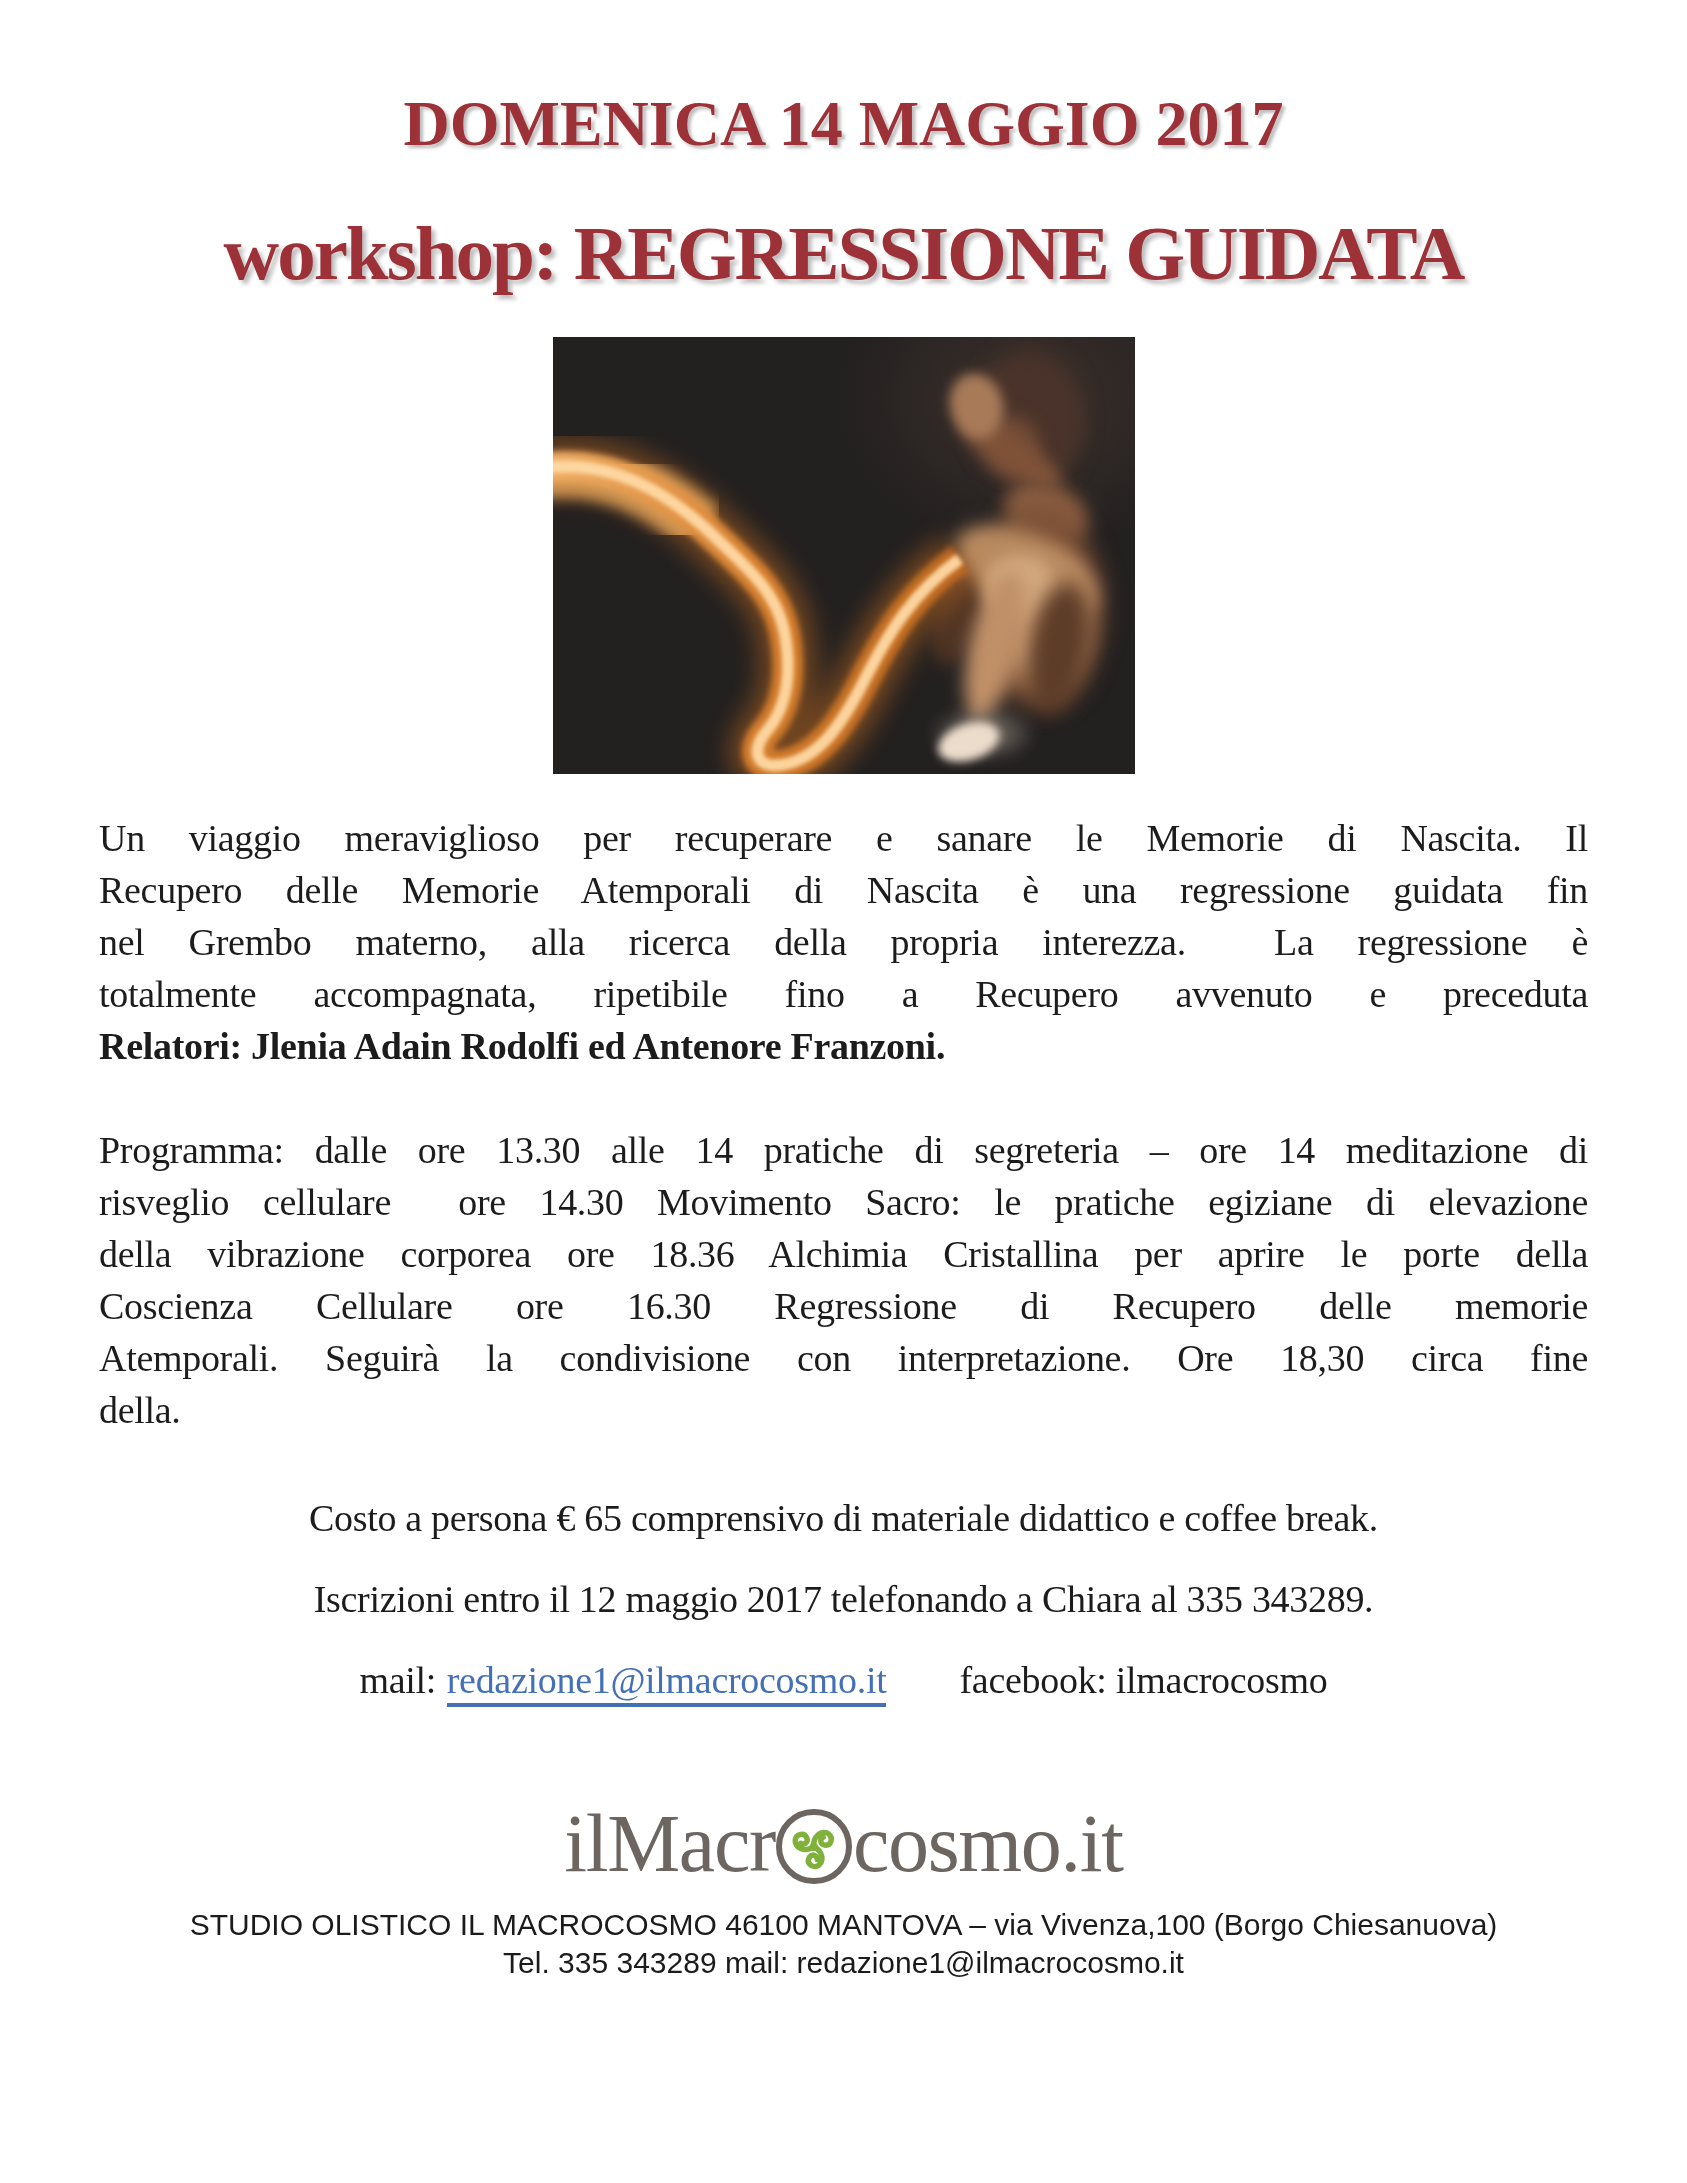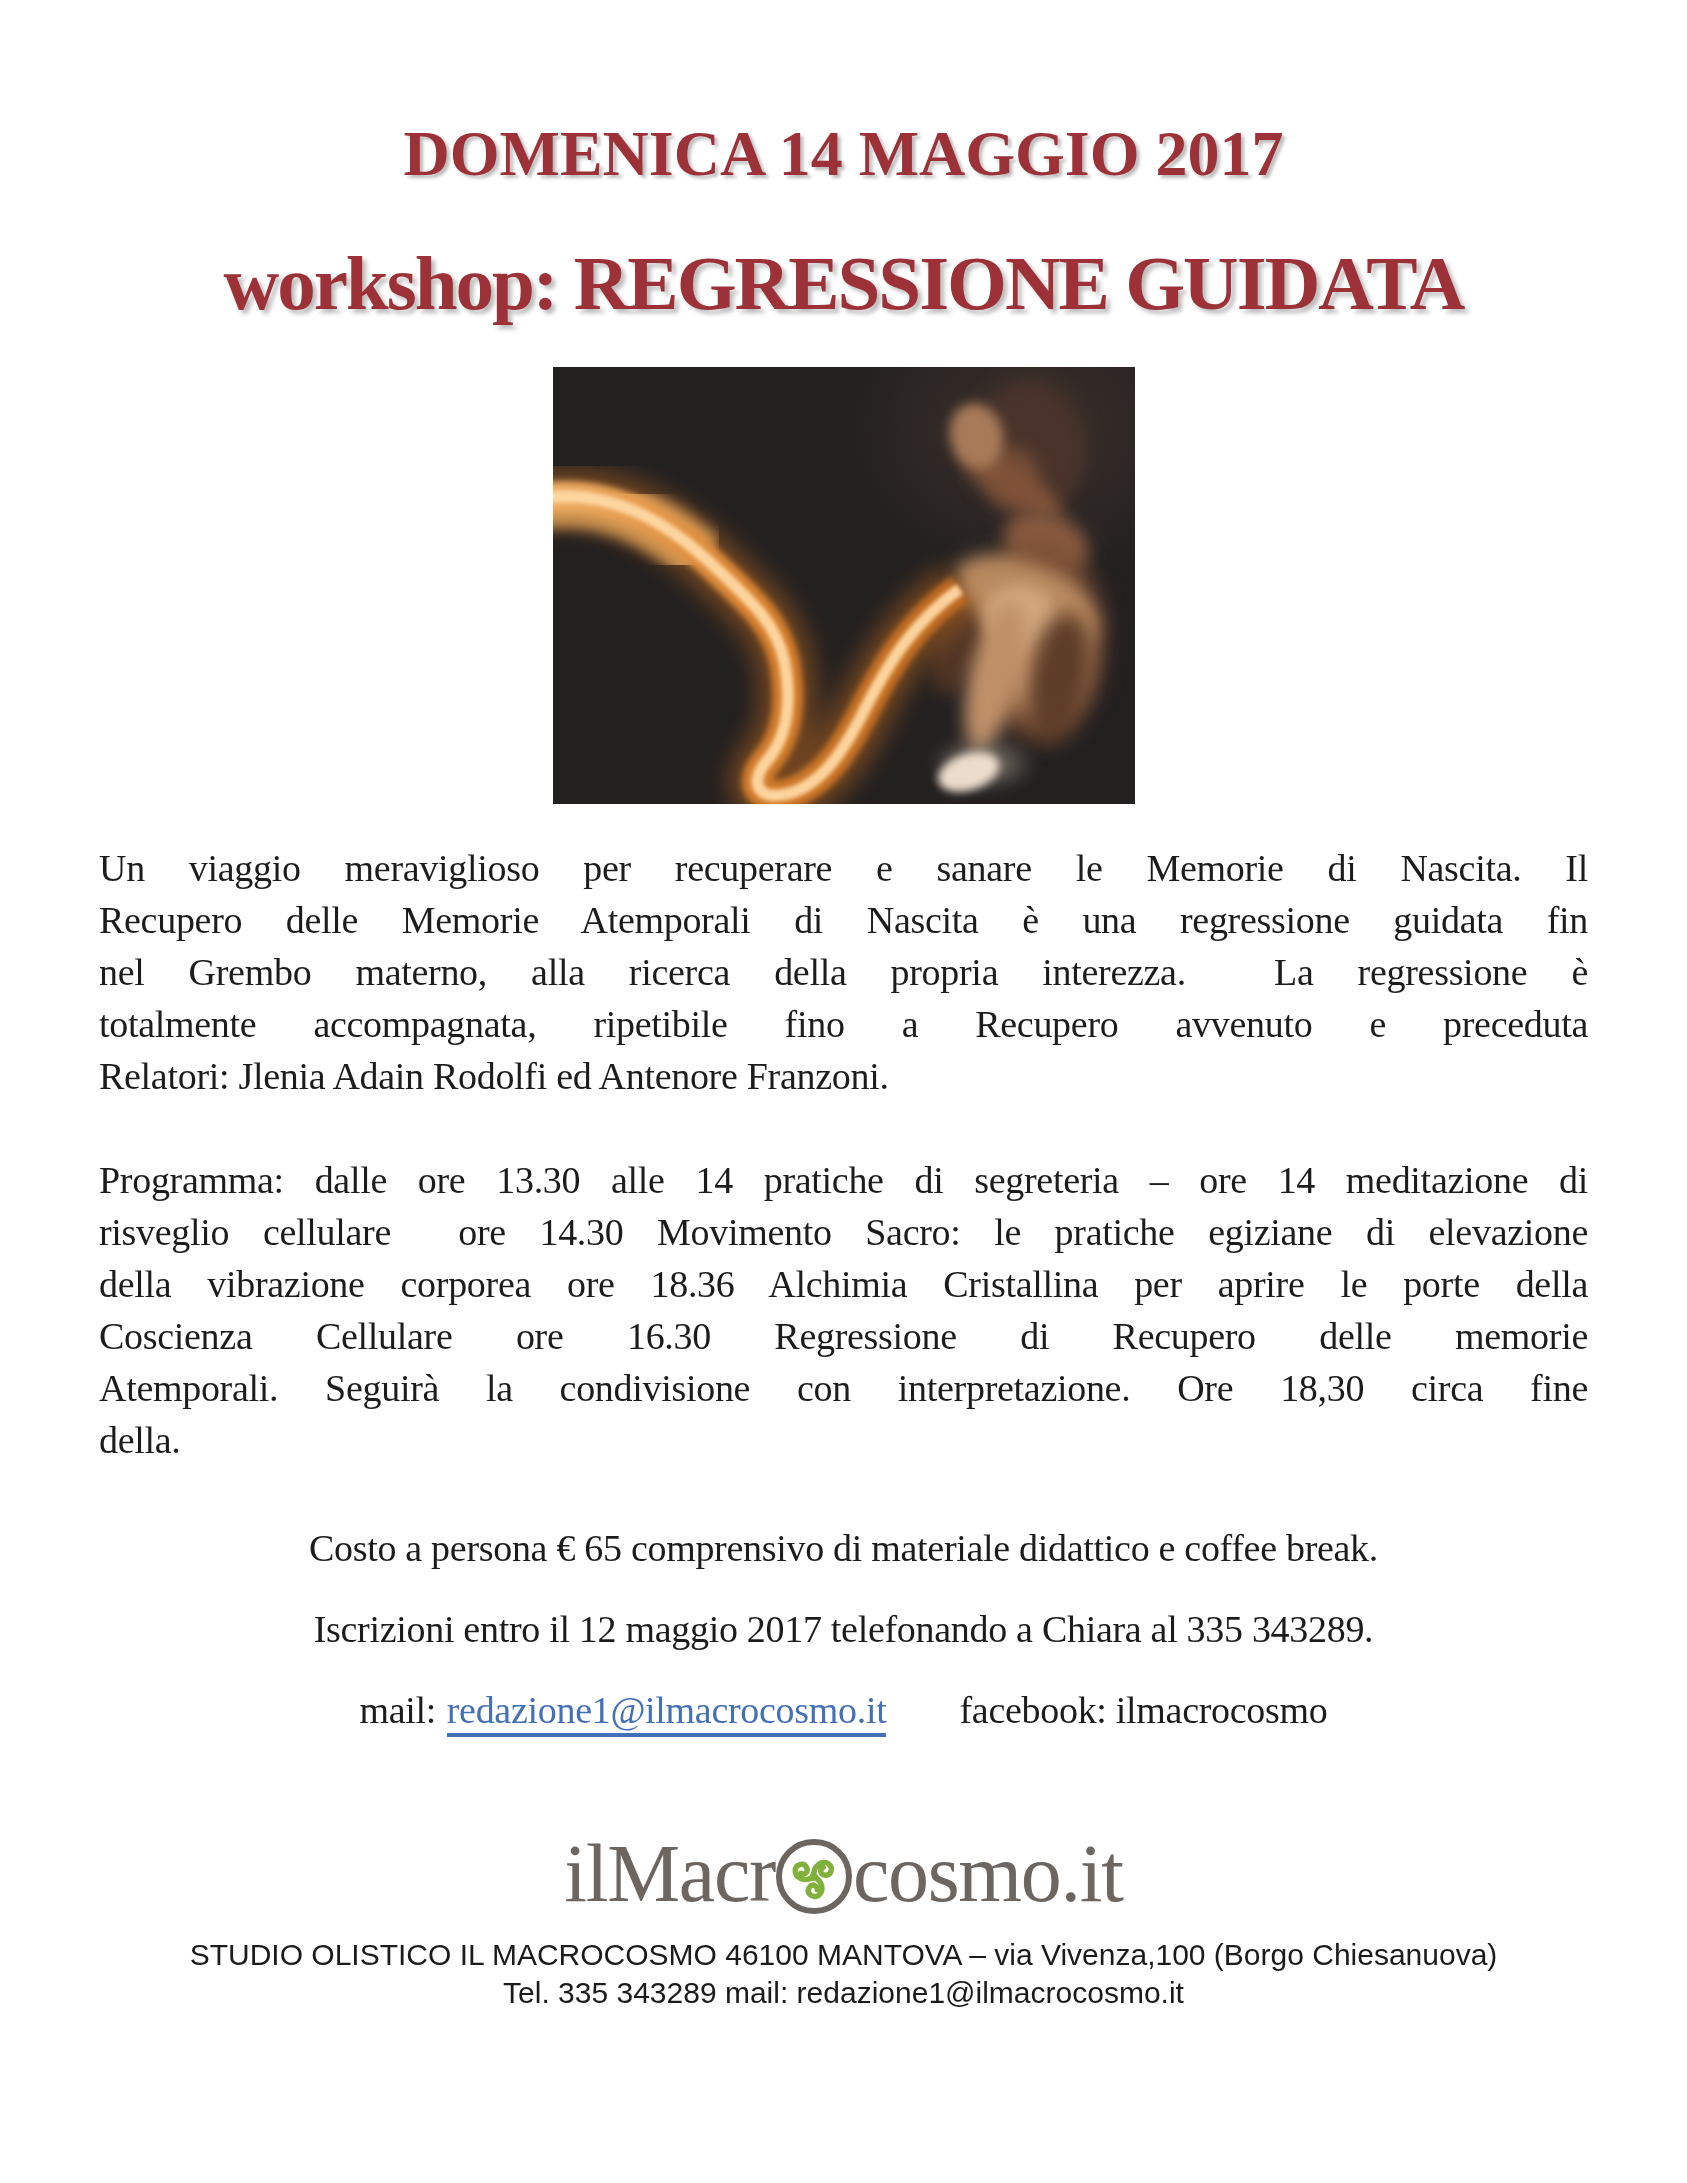--- a/index.html
+++ b/index.html
@@ -9,21 +9,21 @@
     --logo-green:#7fb13b;
     --ink:#1c1c1c;
   }
   html,body{margin:0;padding:0;background:#ffffff;}
   .page{
     position:relative;
     width:1687px;height:2183px;
     background:#ffffff;
     overflow:hidden;
     box-sizing:border-box;
-    padding:96px 99px 0 99px;
+    padding:66px 99px 0 99px;
     font-family:"Liberation Serif", serif;
     color:var(--ink);
     border-radius:12px;
   }
   
   .title1{
     margin:20px 0 0 0;
     text-align:center;
     font-family:"Liberation Serif", serif;
     font-weight:bold;
@@ -72,21 +72,21 @@
   .hp.foot   {left:384px;top:387px;width:63px;height:36px;background:#ecdccb;filter:blur(4px);transform:rotate(-18deg);}
   .cord{position:absolute;left:0;top:0;width:100%;height:100%;}
   
   .para{
     margin:38px 0 0 0;
     font-size:38px;
     letter-spacing:-0.3px;
     line-height:52px;
     color:var(--ink);
   }
-  .para.tight{margin-top:0;}
+  .para.tight{margin-top:0;font-weight:bold;}
   .para.spaced{margin-top:52px;}
   .tline{white-space:pre-wrap;text-align:left;}
   .tline.just{text-align:justify;text-align-last:justify;}
   .cline{
     margin:29px 0 0 0;
     font-size:38px;
     letter-spacing:-0.3px;
     line-height:52px;
     text-align:center;
     color:var(--ink);

